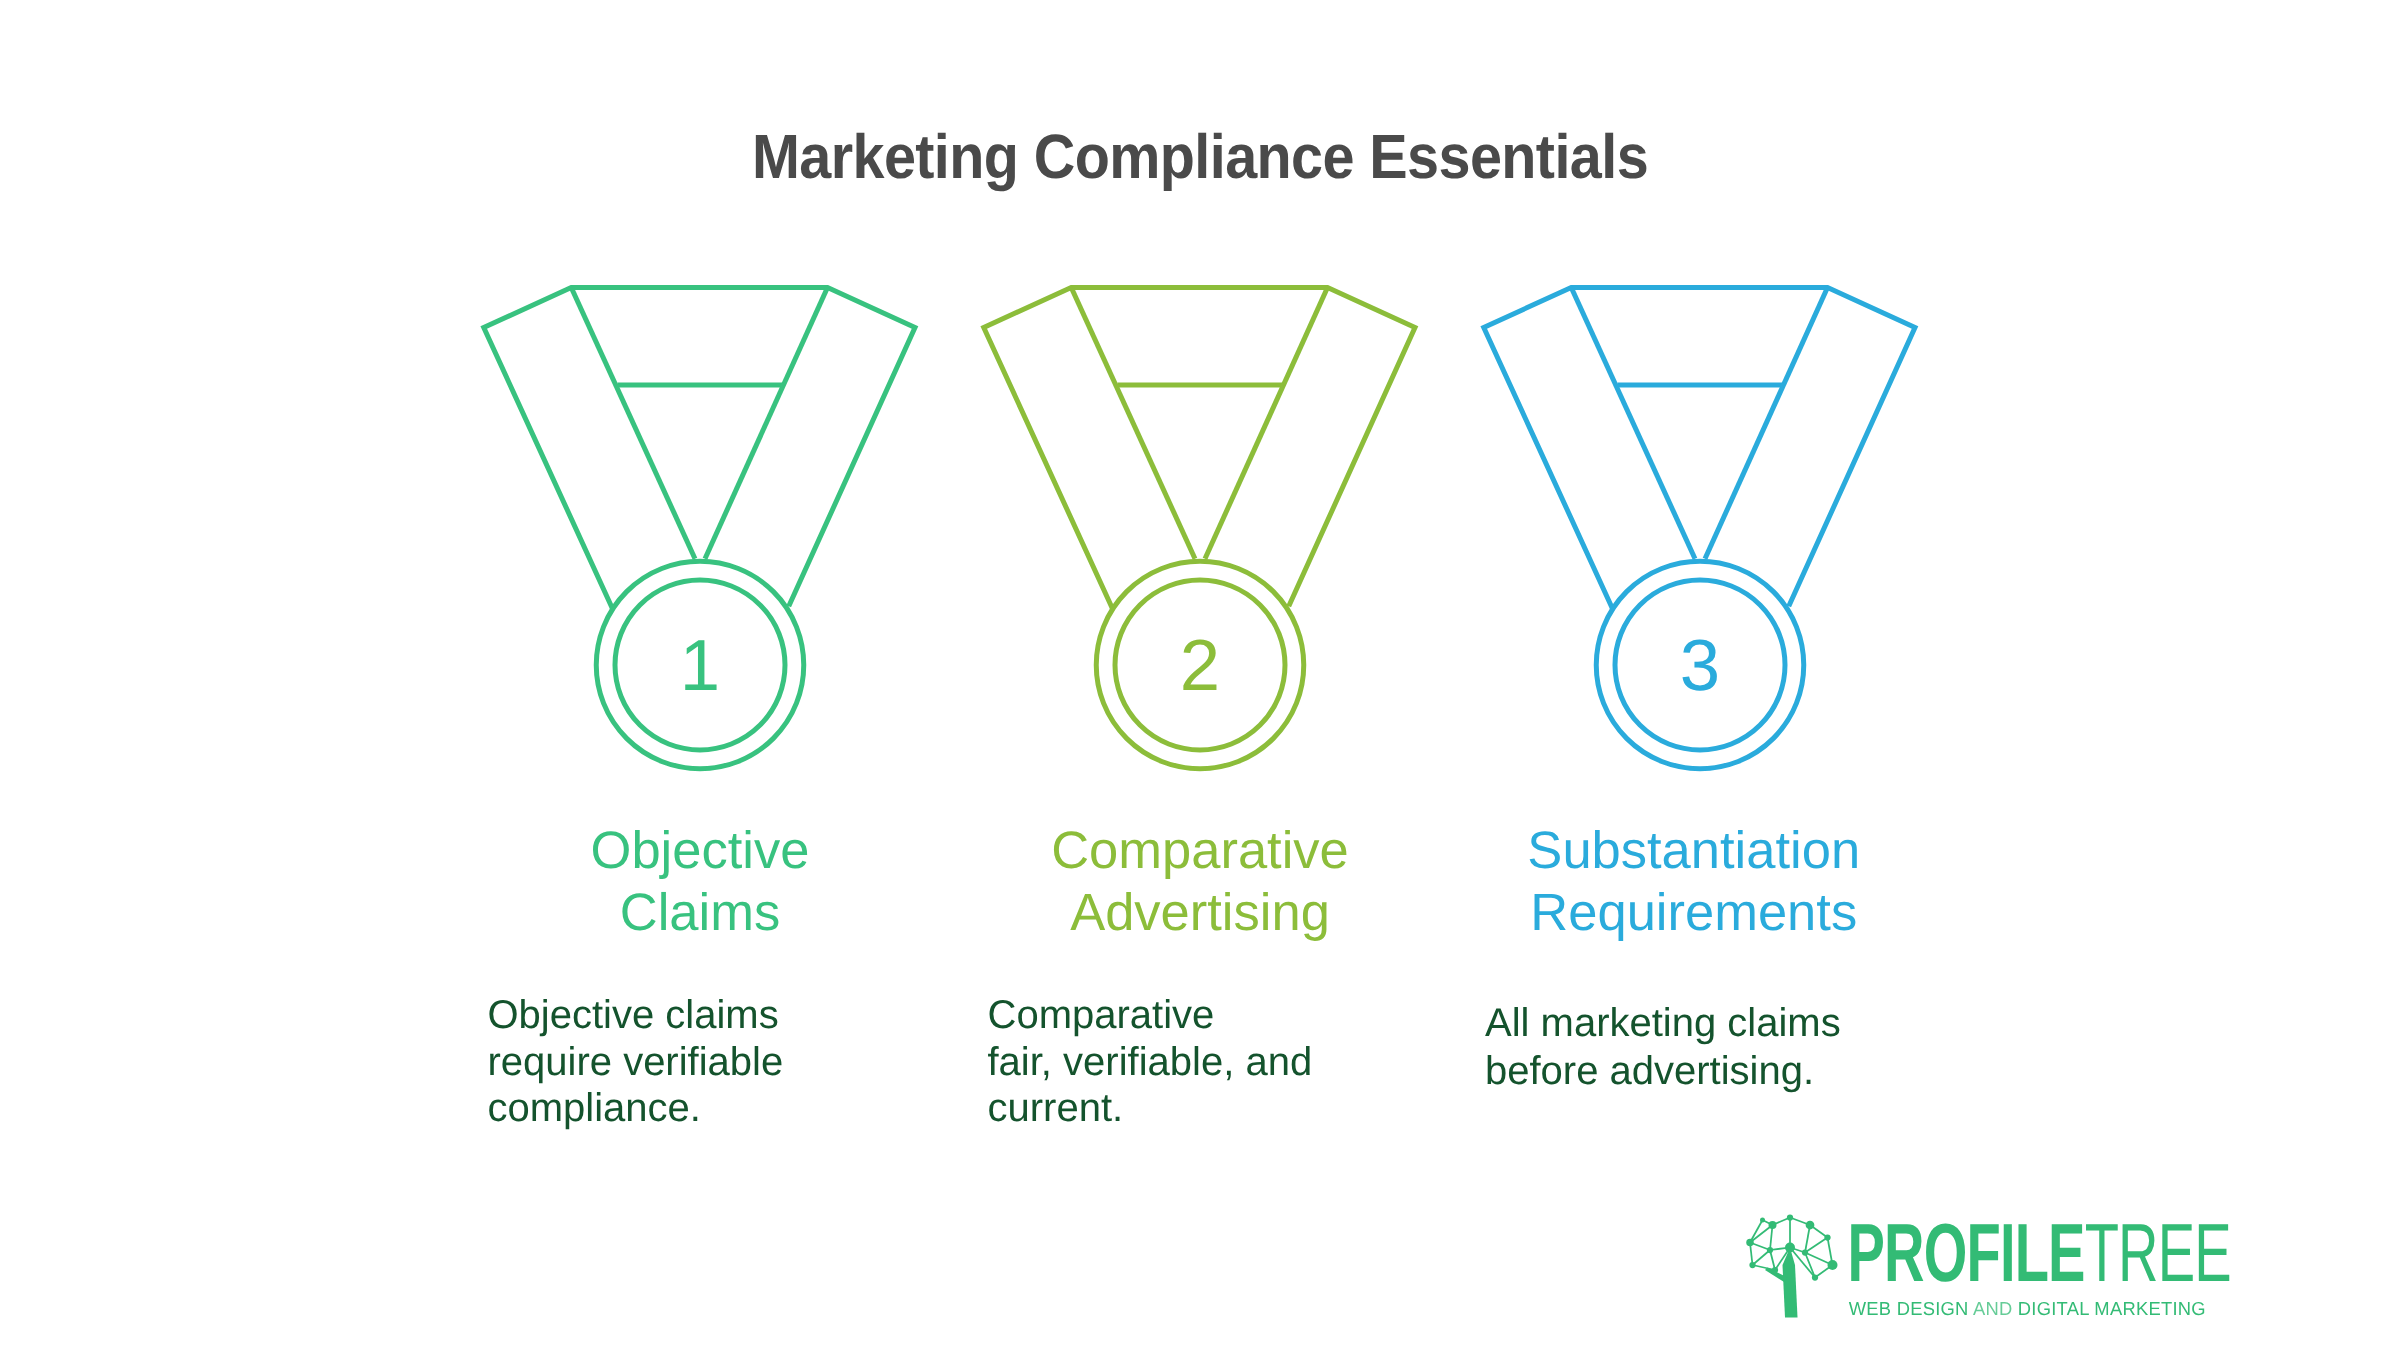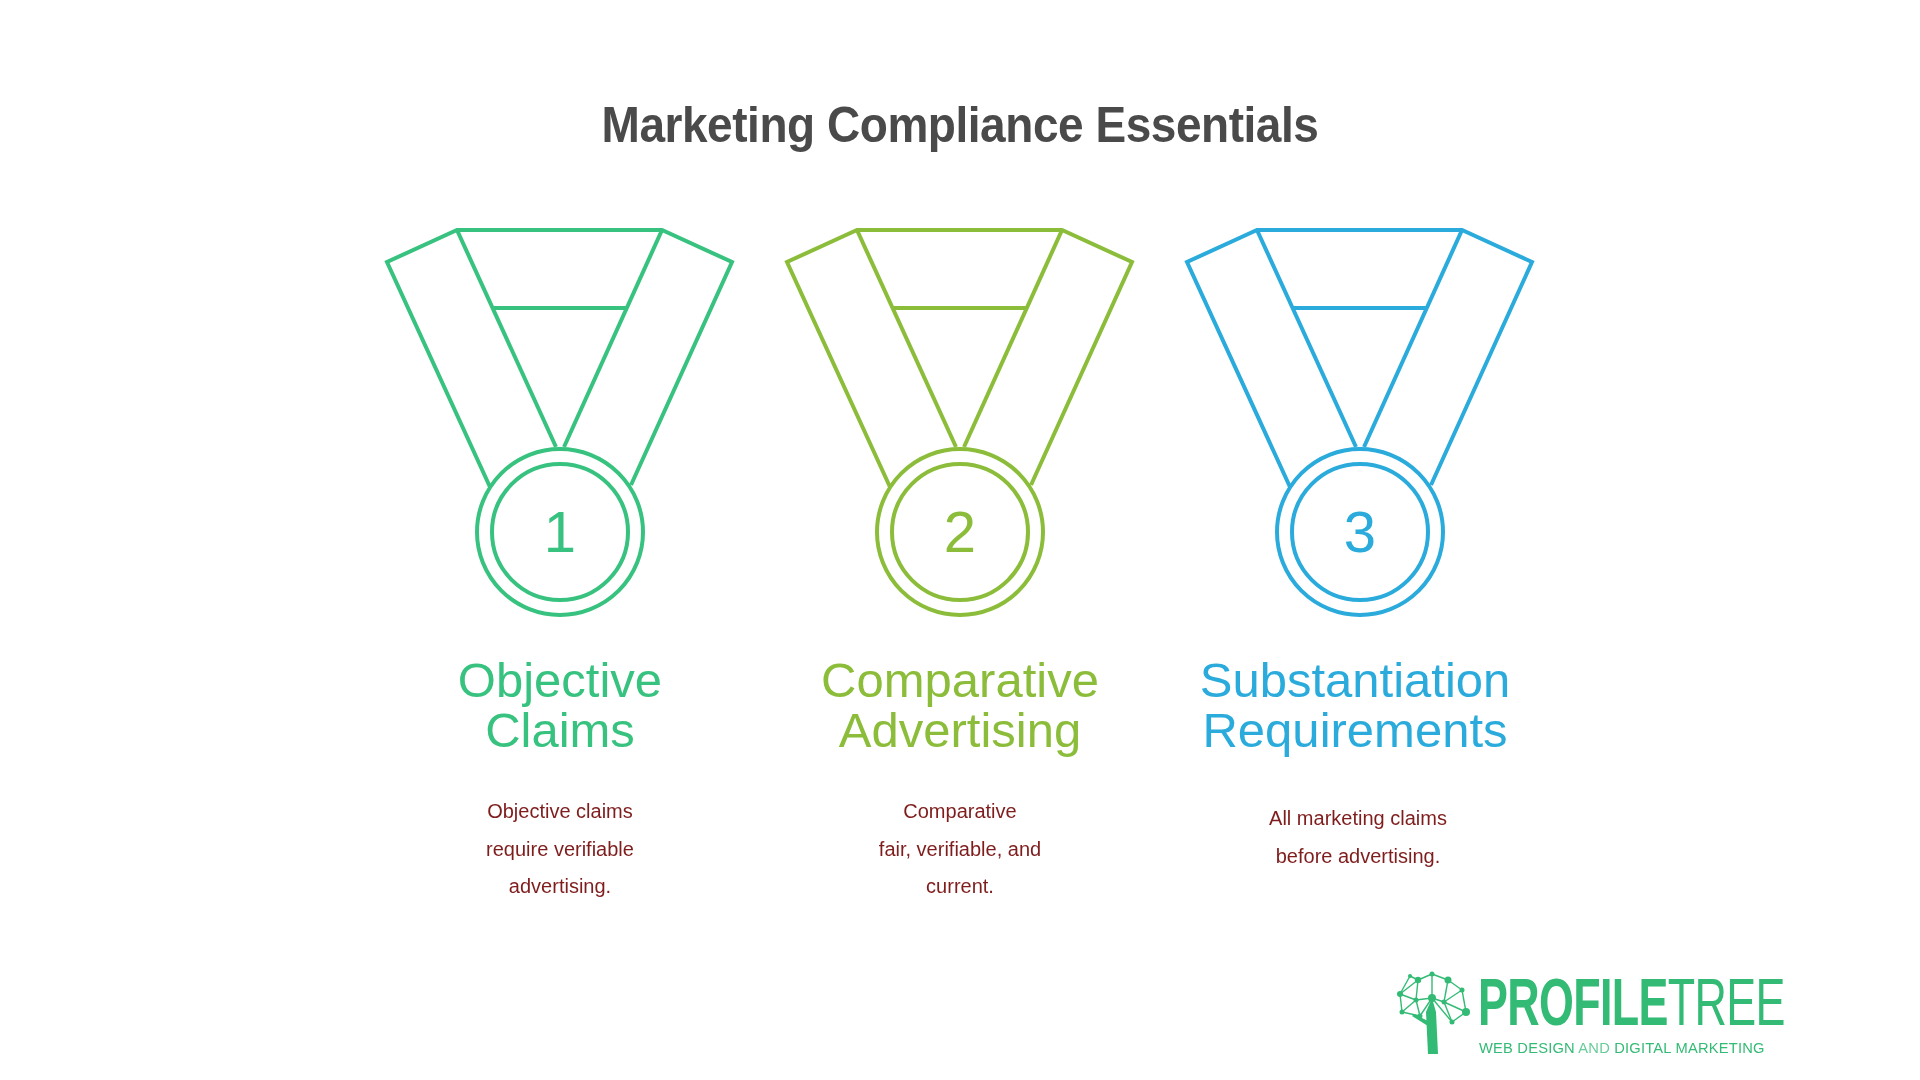--- a/index.html
+++ b/index.html
@@ -8,26 +8,26 @@
     font-family: "Liberation Sans", "DejaVu Sans", sans-serif;
   }
   .title {
     position:absolute; left:0; top:96px; width:1920px; text-align:center;
     font-size:50px; font-weight:bold; color:#4a4a4a; letter-spacing:-0.5px;
     transform: scaleX(0.92); transform-origin: 960px 0;
   }
   .medal-svg { position:absolute; left:0; top:0; width:1920px; height:1080px; }
   .step-title {
     position:absolute; width:360px; text-align:center;
-    font-size:49px; line-height:50px; top:655px;
+    font-size:42px; line-height:50px; top:655px;
   }
   .step-title span { display:block; }
   .step-desc {
-    position:absolute; width:340px; text-align:center;
-    font-size:20px; line-height:37.5px; color:#7f1d1d;
+    position:absolute; width:340px; text-align:left;
+    font-size:32px; line-height:37.5px; color:#14532d;
   }
   .step-desc span { display:block; }
   .logo { position:absolute; left:1392px; top:968px; width:400px; height:90px; }
   .logo-word {
     position:absolute; left:86px; top:4px; font-size:66px; line-height:60px; color:#33bb75;
     letter-spacing:-1px; transform: scaleX(0.68); transform-origin:0 0; white-space:nowrap;
   }
   .logo-word .bold { font-weight:bold; }
   .logo-word .thin { font-weight:normal; }
   .logo-tag {
@@ -83,21 +83,21 @@
   <span>Advertising</span>
 </div>
 <div class="step-title" style="left:1175px;color:#2aabdc;">
   <span>Substantiation</span>
   <span>Requirements</span>
 </div>
 
 <div class="step-desc" style="left:390px;top:793px;">
   <span>Objective claims</span>
   <span>require verifiable</span>
-  <span>advertising.</span>
+  <span>compliance.</span>
 </div>
 <div class="step-desc" style="left:790px;top:793px;">
   <span>Comparative</span>
   <span>fair, verifiable, and</span>
   <span>current.</span>
 </div>
 <div class="step-desc" style="left:1188px;top:800px;">
   <span>All marketing claims</span>
   <span>before advertising.</span>
 </div>

